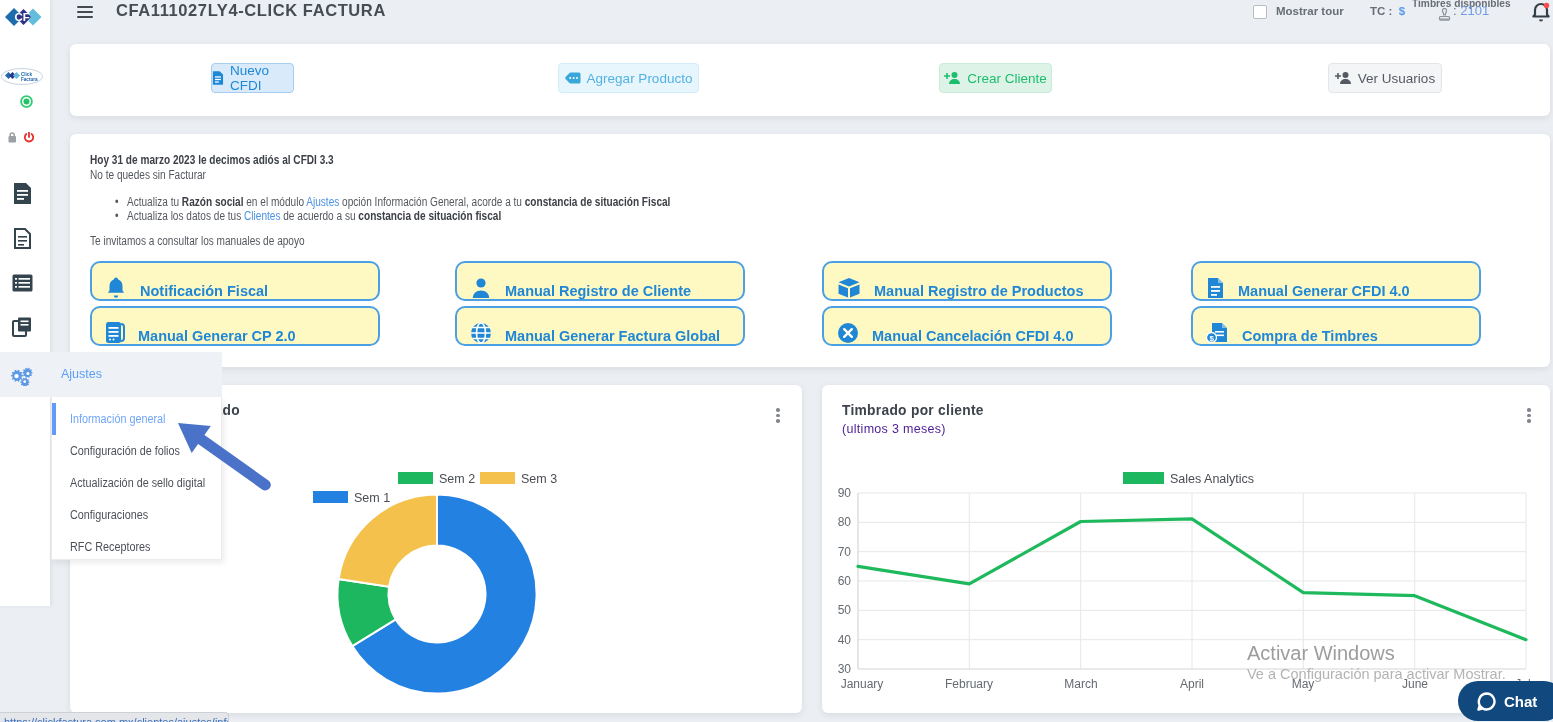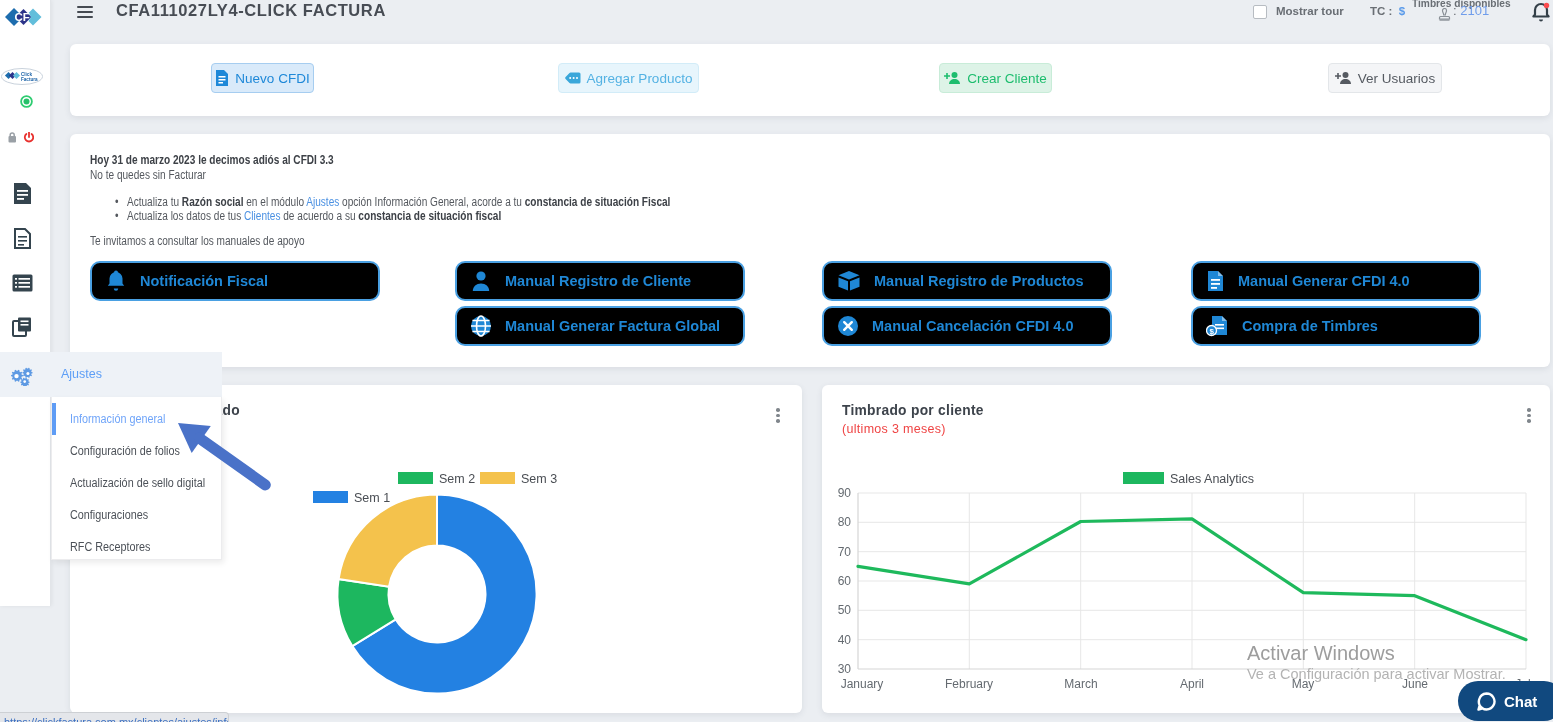--- a/index.html
+++ b/index.html
@@ -22,38 +22,38 @@
 .card { position:absolute; background:#fff; border-radius:6px;
   box-shadow:0 2px 6px rgba(60,70,90,.10); }
 #card-top { left:70px; top:44px; width:1480px; height:72px; }
 #card-note { left:70px; top:134px; width:1480px; height:233px; }
 #card-donut { left:70px; top:385px; width:732px; height:328px; }
 #card-line { left:822px; top:385px; width:728px; height:328px; }
 
 
 .abtn { position:absolute; top:19px; height:30px; border-radius:4px; font-size:13.5px;
   display:flex; align-items:center; justify-content:center; gap:6px; font-weight:400; }
-#b1 { left:141px; width:103px; background:#d9eafa; border:1px solid #a6cdf0; color:#1e88d8;align-items:center; }
+#b1 { left:141px; width:83px; background:#d9eafa; border:1px solid #a6cdf0; color:#1e88d8;align-items:center; }
 #b2 { left:488px; width:141px; background:#e7f5fc; border:1px solid #d2ecf8; color:#54b2e3; }
 #b3 { left:869px; width:113px; background:#ddf3e7; border:1px solid #c8ecd8; color:#1dbd6e; }
 #b4 { left:1234px; width:114px; background:#f4f5f7; border:1px solid #e3e6e9; color:#555a61;margin-left:24px; }
 
 
 #card-note { font-size:12px; color:#54585e; }
 #card-note .tl { transform:scaleX(.84); transform-origin:0 0; white-space:nowrap; }
 #card-note b { color:#3d4147; }
 #card-note .lnk { color:#4a90e2; }
-.mbtn { position:absolute; height:40px; width:290px; background:#000000; border:2px solid #4aa0e2;
-  border-radius:10px; display:flex; align-items:center; color:#1f87d5; font-weight:bold;
+.mbtn { position:absolute; height:40px; width:290px; background:#fef9c3; border:2px solid #4aa0e2;
+  border-radius:10px; display:flex; align-items:flex-end; color:#1f87d5; font-weight:bold;
   font-size:14.5px; }
 .mbtn svg { margin-left:13px; margin-right:13px; flex:none; }
 
 
 .ctitle { position:absolute; left:20px; top:16px; font-size:15px; font-weight:bold; color:#3d434b; letter-spacing:.3px; transform:scaleX(.92); transform-origin:0 50%; }
-.csub { position:absolute; left:20px; top:37px; font-size:12.5px; color:#ef4444; letter-spacing:.3px; }
+.csub { position:absolute; left:20px; top:37px; font-size:12.5px; color:#4c1d95; letter-spacing:.3px; }
 .kebab { position:absolute; top:23px; width:4px; }
 .kebab div { width:3.6px; height:3.6px; border-radius:50%; background:#80868c; margin-bottom:2px; }
 
 .leg { position:absolute; font-size:12.5px; color:#4a4e54; }
 .sw { display:inline-block; width:35px; height:12px; vertical-align:-1px; margin-right:6px; }
 
 
 #fly-head { position:absolute; left:0; top:352px; width:222px; height:45px; background:#eef2f7; z-index:40; }
 #fly-head span { position:absolute; left:61px; top:15px; font-size:12.5px; color:#5d9ef6; }
 #fly-panel { position:absolute; left:51px; top:397px; width:171px; height:163px; background:#fff;
@@ -204,20 +204,29 @@
         <path d="M22.5 7.4 L13 11.2 V20.6 L22.5 16.8 Z" fill="#1f87d5"></path>
       </svg>Manual Registro de Productos</div>
   <div class="mbtn" style="left:1121px; top:127px;"><svg width="19" height="22" viewBox="0 0 19 22">
         <path d="M2 1 h10 l5 5 v15 h-15 z" fill="#1f87d5"></path>
         <path d="M12 1 l5 5 h-5 z" fill="#fff" opacity=".45"></path>
         <rect x="5" y="9" width="9" height="1.8" fill="#fff"></rect>
         <rect x="5" y="13" width="9" height="1.8" fill="#fff"></rect>
         <rect x="5" y="17" width="6" height="1.8" fill="#fff"></rect>
       </svg>Manual Generar CFDI 4.0</div>
 
+  <div class="mbtn" style="left:20px; top:172px;"><svg width="20" height="23" viewBox="0 0 20 23">
+        <rect x="1" y="1" width="15" height="21" rx="2.5" fill="#1f87d5"></rect>
+        <path d="M16 3 q3 0 3 3 v11 q0 3 -3 3" fill="none" stroke="#1f87d5" stroke-width="2"></path>
+        <rect x="3.5" y="6" width="10" height="1.8" fill="#fff"></rect>
+        <rect x="3.5" y="10" width="10" height="1.8" fill="#fff"></rect>
+        <rect x="3.5" y="14" width="10" height="1.8" fill="#fff"></rect>
+        <circle cx="5" cy="18.5" r="1" fill="#fff"></circle>
+        <circle cx="8.5" cy="18.5" r="1" fill="#fff"></circle>
+      </svg>Manual Generar CP 2.0</div>
   <div class="mbtn" style="left:385px; top:172px;"><svg width="22" height="22" viewBox="0 0 22 22">
         <circle cx="11" cy="11" r="10" fill="#1f87d5"></circle>
         <ellipse cx="11" cy="11" rx="4.5" ry="10" fill="none" stroke="#fff" stroke-width="1.6"></ellipse>
         <path d="M1 11 h20 M2.4 5.5 h17.2 M2.4 16.5 h17.2" stroke="#fff" stroke-width="1.6"></path>
       </svg>Manual Generar Factura Global</div>
   <div class="mbtn" style="left:752px; top:172px;"><svg width="22" height="22" viewBox="0 0 22 22">
         <circle cx="11" cy="11" r="10" fill="#1f87d5"></circle>
         <path d="M7.2 7.2 L14.8 14.8 M14.8 7.2 L7.2 14.8" stroke="#fff" stroke-width="2.4" stroke-linecap="round"></path>
       </svg>Manual Cancelación CFDI 4.0</div>
   <div class="mbtn" style="left:1121px; top:172px;"><svg width="23" height="22" viewBox="0 0 23 22">

